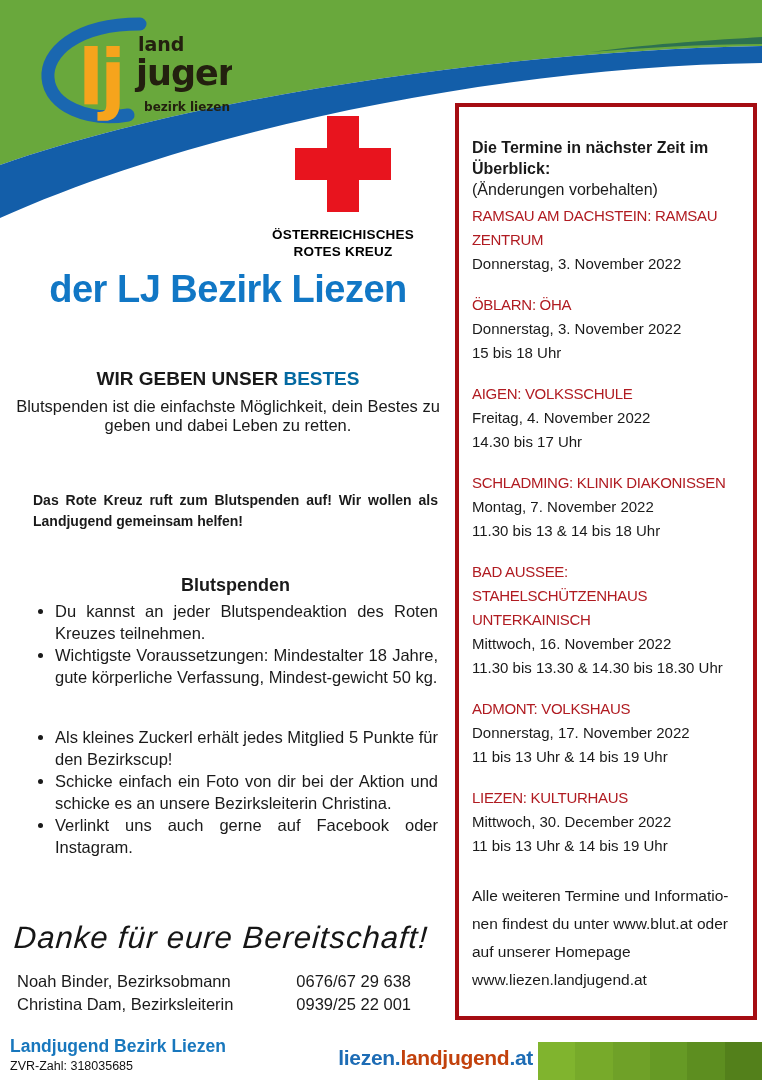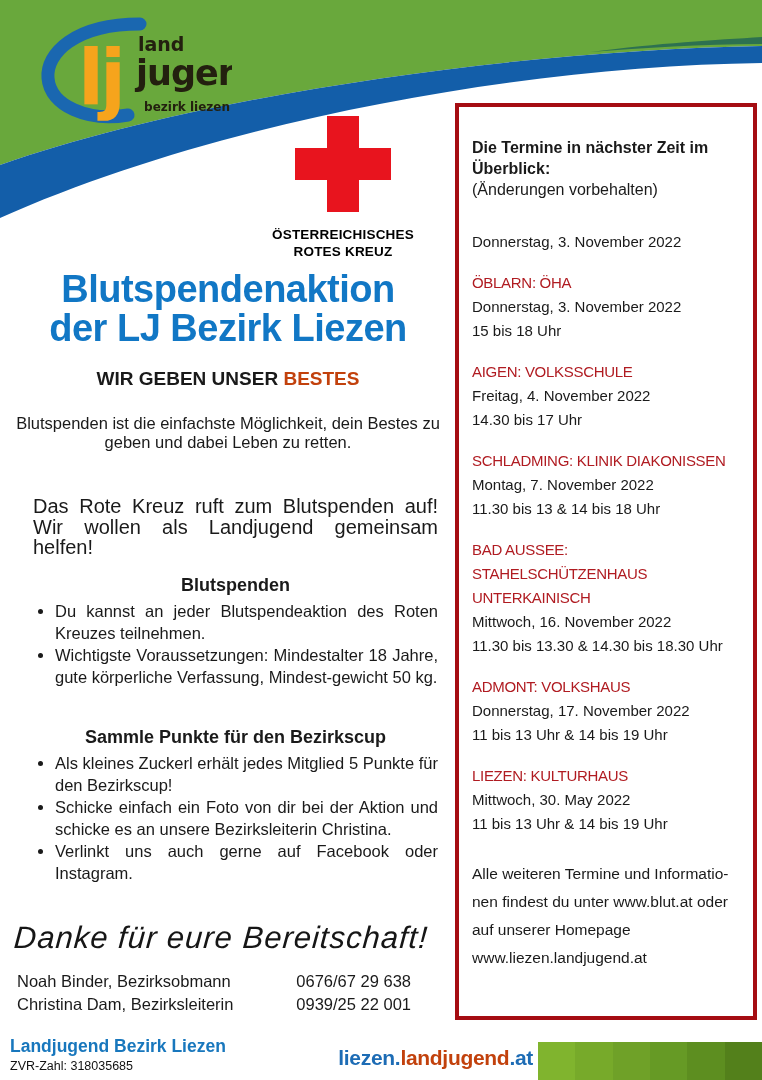--- a/index.html
+++ b/index.html
@@ -16,42 +16,42 @@
 
   
   .redcross-block { left:250px; top:116px; width:186px; text-align:center; }
   .redcross-label { margin-top:10px; font-weight:bold; font-size:13.5px; line-height:17px; color:#000000; letter-spacing:0.2px; }
 
   
   .title { left:12px; top:270px; width:432px; text-align:center;
            color:#1177c5; font-weight:bold; font-size:38px; line-height:39px; letter-spacing:-0.5px; }
   .subtitle { left:12px; top:368px; width:432px; text-align:center;
               font-weight:bold; font-size:19px; }
-  .subtitle .hot { color:#c2410c; }
-  .intro { left:12px; top:414px; width:432px; text-align:center;
+  .subtitle .hot { color:#0369a1; }
+  .intro { left:12px; top:397px; width:432px; text-align:center;
            font-size:16.5px; line-height:18.5px; }
-  .callout { left:33px; top:490px; width:405px; font-weight:normal;
-             font-size:20px; line-height:20.5px; text-align:justify;margin-top:6px; }
+  .callout { left:33px; top:490px; width:405px; font-weight:bold;
+             font-size:14px; line-height:20.5px; text-align:justify; }
   .section { width:405px; }
   .section-1 { left:33px; top:574px; }
   .section-2 { left:33px; top:726px; }
   .section h3 { margin:0 0 3px 0; font-size:18px; line-height:23px; font-weight:bold;text-align:center; }
   .section ul { margin:0; padding-left:22px; }
   .section li { font-size:16.5px; line-height:22px; text-align:justify; }
   .thanks { left:14px; top:920px; width:420px; font-style:italic;
             font-size:31px; letter-spacing:1px; transform:skewX(-4deg); color:#161616; }
   .contacts { left:17px; top:970px; width:394px; font-size:16.5px; line-height:23px; }
   .contact-row { display:flex; justify-content:space-between; }
 
   
   .schedule-box { left:455px; top:103px; width:302px; height:917px;
                   box-sizing:border-box; border:4px solid #a50d12; background:#fff;
                   padding:30px 10px 0 13px; overflow:hidden; }
   .sched-heading { font-weight:bold; font-size:16px; line-height:21px; }
-  .sched-note { font-size:16px; line-height:21px; margin-bottom:30px; }
+  .sched-note { font-size:16px; line-height:21px; margin-bottom:4px; }
   .event { margin-bottom:17px; }
   .event-loc { color:#b01b21; font-size:15px; line-height:24px; letter-spacing:-0.3px; }
   .event-date, .event-time { font-size:15px; line-height:24px; }
   .sched-footnote { margin-top:24px; font-size:15.5px; line-height:28px; }
 
   
   .footer-org { left:10px; top:1036px; font-weight:bold; font-size:17.5px; color:#1877bd; }
   .footer-zvr { left:10px; top:1059px; font-size:12.5px; color:#111; }
   .website { left:300px; top:1046px; width:233px; text-align:right;
              font-weight:bold; font-size:21px; letter-spacing:-0.3px; }
@@ -83,21 +83,20 @@
     <svg width="96" height="96" viewBox="0 0 96 96">
       <path d="M32 0 h32 v32 h32 v32 h-32 v32 h-32 v-32 h-32 v-32 h32 Z" fill="#e8141e"></path>
     </svg>
     <div class="redcross-label">
       <div>ÖSTERREICHISCHES</div>
       <div>ROTES KREUZ</div>
     </div>
   </div>
 
   <div class="abs title">
-    <div>Blutspendenaktion</div>
     <div>der LJ Bezirk Liezen</div>
   </div>
 
   <div class="abs subtitle">
     <span>WIR GEBEN UNSER</span>
     <span class="hot">BESTES</span>
   </div>
 
   <div class="abs intro">Blutspenden ist die einfachste Möglichkeit, dein Bestes zu geben und dabei Leben zu retten.</div>
 
@@ -105,21 +104,20 @@
 
   <div class="abs section section-1">
     <h3>Blutspenden</h3>
     <ul>
       <li>Du kannst an jeder Blutspendeaktion des Roten Kreuzes teilnehmen.</li>
       <li>Wichtigste Voraussetzungen: Mindestalter 18 Jahre, gute körperliche Verfassung, Mindest-gewicht 50 kg.</li>
     </ul>
   </div>
 
   <div class="abs section section-2">
-    <h3>Sammle Punkte für den Bezirkscup</h3>
     <ul>
       <li>Als kleines Zuckerl erhält jedes Mitglied 5 Punkte für den Bezirkscup!</li>
       <li>Schicke einfach ein Foto von dir bei der Aktion und schicke es an unsere Bezirksleiterin Christina.</li>
       <li>Verlinkt uns auch gerne auf Facebook oder Instagram.</li>
     </ul>
   </div>
 
   <div class="abs thanks">Danke für eure Bereitschaft!</div>
 
   <div class="abs contacts">
@@ -131,20 +129,21 @@
       <span>Christina Dam, Bezirksleiterin</span>
       <span>0939/25 22 001</span>
     </div>
   </div>
 
   <div class="abs schedule-box">
     <div class="sched-heading">Die Termine in nächster Zeit im Überblick:</div>
     <div class="sched-note">(Änderungen vorbehalten)</div>
 
     <div class="event">
+      <div class="event-loc">RAMSAU AM DACHSTEIN: RAMSAU ZENTRUM</div>
       <div class="event-date">Donnerstag, 3. November 2022</div>
     </div>
     <div class="event">
       <div class="event-loc">ÖBLARN: ÖHA</div>
       <div class="event-date">Donnerstag, 3. November 2022</div>
       <div class="event-time">15 bis 18 Uhr</div>
     </div>
     <div class="event">
       <div class="event-loc">AIGEN: VOLKSSCHULE</div>
       <div class="event-date">Freitag, 4. November 2022</div>
@@ -160,21 +159,21 @@
       <div class="event-date">Mittwoch, 16. November 2022</div>
       <div class="event-time">11.30 bis 13.30 &amp; 14.30 bis 18.30 Uhr</div>
     </div>
     <div class="event">
       <div class="event-loc">ADMONT: VOLKSHAUS</div>
       <div class="event-date">Donnerstag, 17. November 2022</div>
       <div class="event-time">11 bis 13 Uhr &amp; 14 bis 19 Uhr</div>
     </div>
     <div class="event">
       <div class="event-loc">LIEZEN: KULTURHAUS</div>
-      <div class="event-date">Mittwoch, 30. May 2022</div>
+      <div class="event-date">Mittwoch, 30. December 2022</div>
       <div class="event-time">11 bis 13 Uhr &amp; 14 bis 19 Uhr</div>
     </div>
 
     <div class="sched-footnote">Alle weiteren  Termine und Informatio-nen findest du unter www.blut.at oder auf unserer Homepage www.liezen.landjugend.at</div>
   </div>
 
   <div class="abs footer-org">Landjugend Bezirk Liezen</div>
   <div class="abs footer-zvr">ZVR-Zahl: 318035685</div>
 
   <div class="abs website">

